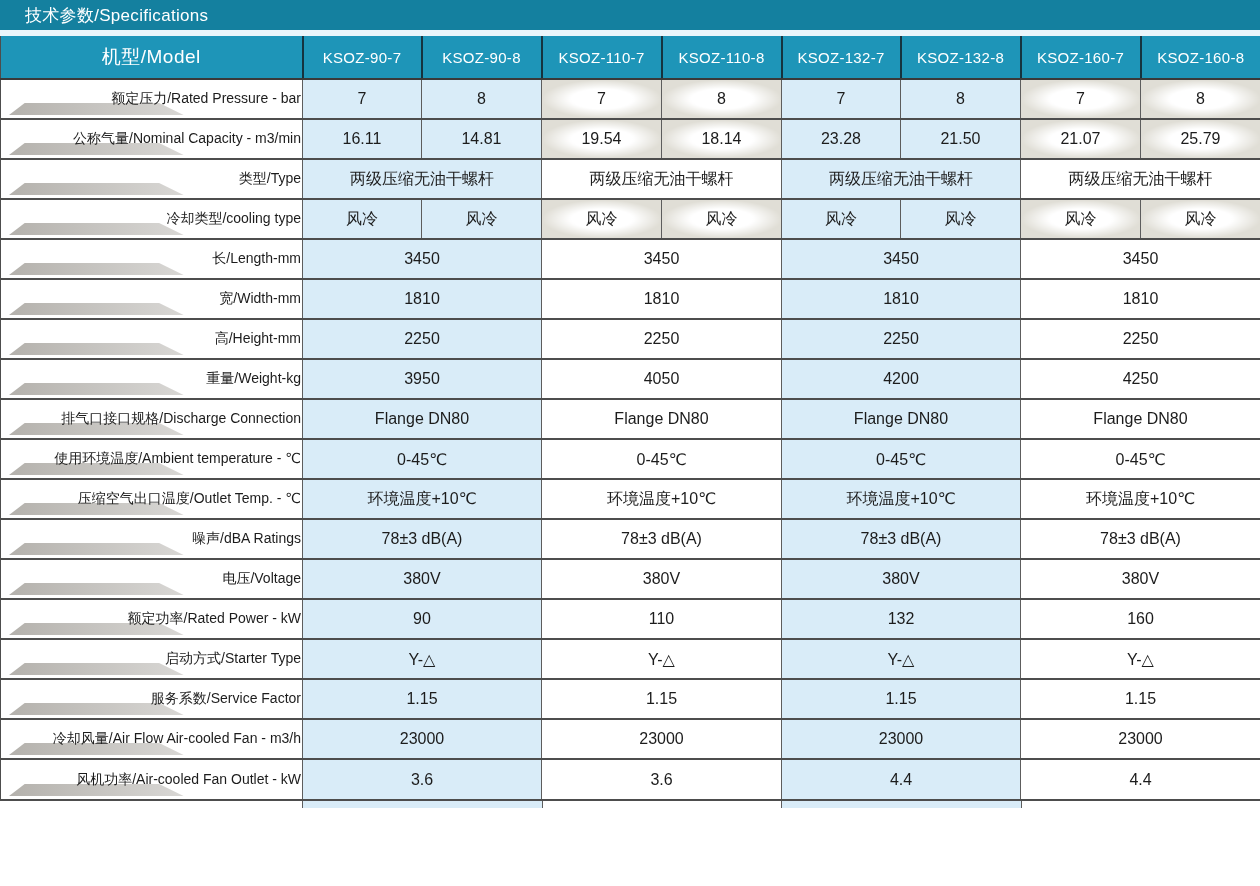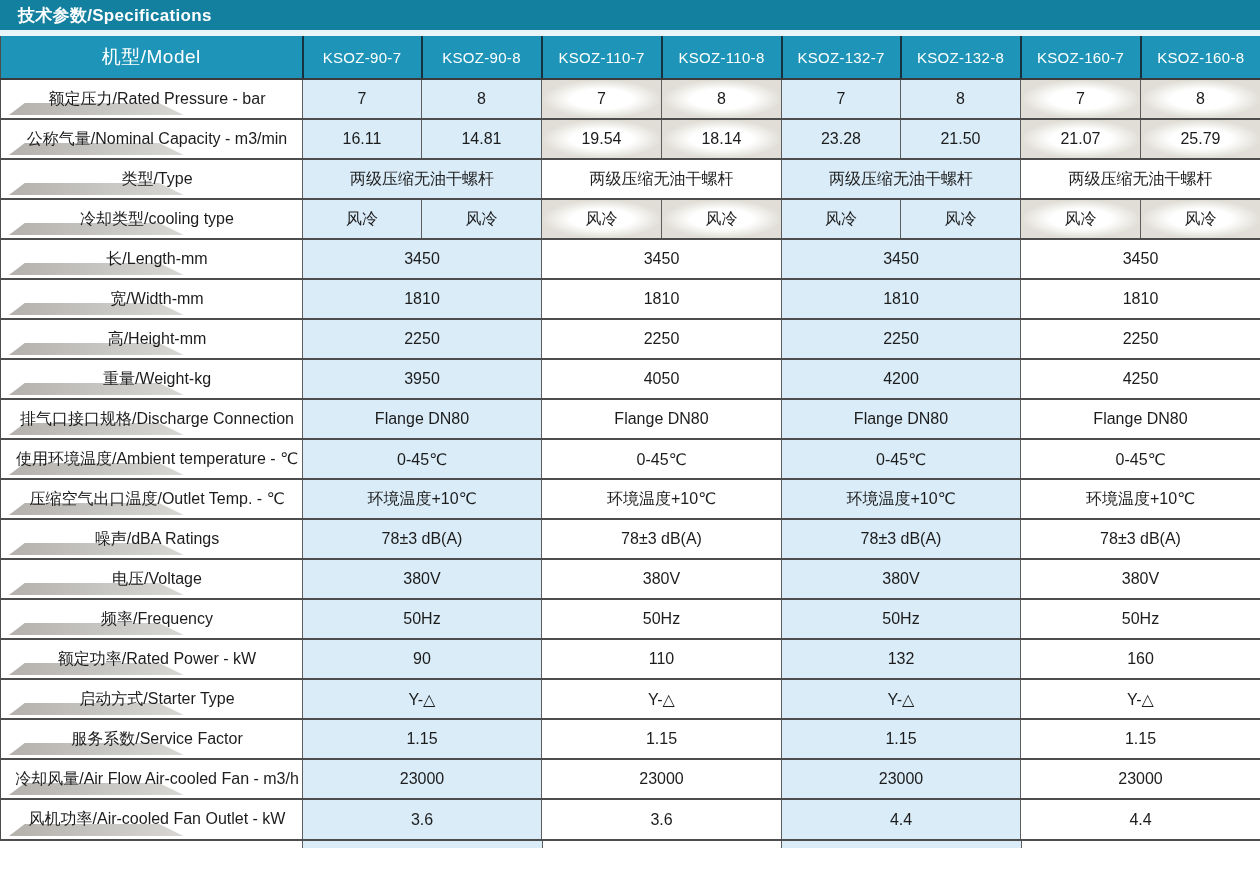--- a/index.html
+++ b/index.html
@@ -4,22 +4,22 @@
 <style>
   html,body{margin:0;padding:0;}
   body{
     width:1260px;height:886px;overflow:hidden;background:#ffffff;
     font-family:"Liberation Sans","DejaVu Sans",sans-serif;
     -webkit-font-smoothing:antialiased;
   }
   
   .title-bar{
     height:30px;background:#14809f;color:#ffffff;
-    display:flex;align-items:center;padding-left:18px;box-sizing:border-box;
-    font-size:17px;font-weight:bold;letter-spacing:.3px;
+    display:flex;align-items:center;padding-left:25px;box-sizing:border-box;
+    font-size:17px;font-weight:normal;letter-spacing:.3px;
   }
   .gap-strip{height:6px;background:#eaf5fa;}
   
   table.specs{
     width:1260px;border-collapse:collapse;table-layout:fixed;
   }
   table.specs th,table.specs td{
     box-sizing:border-box;overflow:hidden;white-space:nowrap;
   }
   
@@ -31,21 +31,21 @@
   tr.model-row th.model-head{
     font-size:19px;border-left:none;letter-spacing:.5px;
   }
   
   tbody tr{height:40px;}
   tbody th,tbody td{
     border-top:2px solid #4d4d4d;border-left:1px solid #5d5d5d;
     font-weight:normal;vertical-align:middle;color:#1c1c1c;
   }
   tbody th.label-cell{
-    background:#ffffff;text-align:center;padding-left:12px;font-size:16px;
+    background:#ffffff;text-align:right;padding-left:12px;font-size:14px;
     border-left:1px solid #4d4d4d;position:relative;
   }
   
   tbody th.label-cell::after{
     content:"";position:absolute;left:8px;bottom:3px;height:12px;width:58%;
     background:linear-gradient(90deg,rgba(118,113,104,.55),rgba(118,113,104,.28));
     clip-path:polygon(0 100%,9% 0,86% 0,100% 100%);
     pointer-events:none;
   }
   tbody th.label-cell .lbl{position:relative;z-index:1;}
@@ -199,27 +199,20 @@
         <td colspan="2" class="g-white">78±3 dB(A)</td>
       </tr>
       <tr>
         <th class="label-cell"><span class="lbl">电压/Voltage</span></th>
         <td colspan="2" class="g-blue">380V</td>
         <td colspan="2" class="g-white">380V</td>
         <td colspan="2" class="g-blue">380V</td>
         <td colspan="2" class="g-white">380V</td>
       </tr>
       <tr>
-        <th class="label-cell"><span class="lbl">频率/Frequency</span></th>
-        <td colspan="2" class="g-blue">50Hz</td>
-        <td colspan="2" class="g-white">50Hz</td>
-        <td colspan="2" class="g-blue">50Hz</td>
-        <td colspan="2" class="g-white">50Hz</td>
-      </tr>
-      <tr>
         <th class="label-cell"><span class="lbl">额定功率/Rated Power - kW</span></th>
         <td colspan="2" class="g-blue">90</td>
         <td colspan="2" class="g-white">110</td>
         <td colspan="2" class="g-blue">132</td>
         <td colspan="2" class="g-white">160</td>
       </tr>
       <tr>
         <th class="label-cell"><span class="lbl">启动方式/Starter Type</span></th>
         <td colspan="2" class="g-blue">Y-△</td>
         <td colspan="2" class="g-white">Y-△</td>

